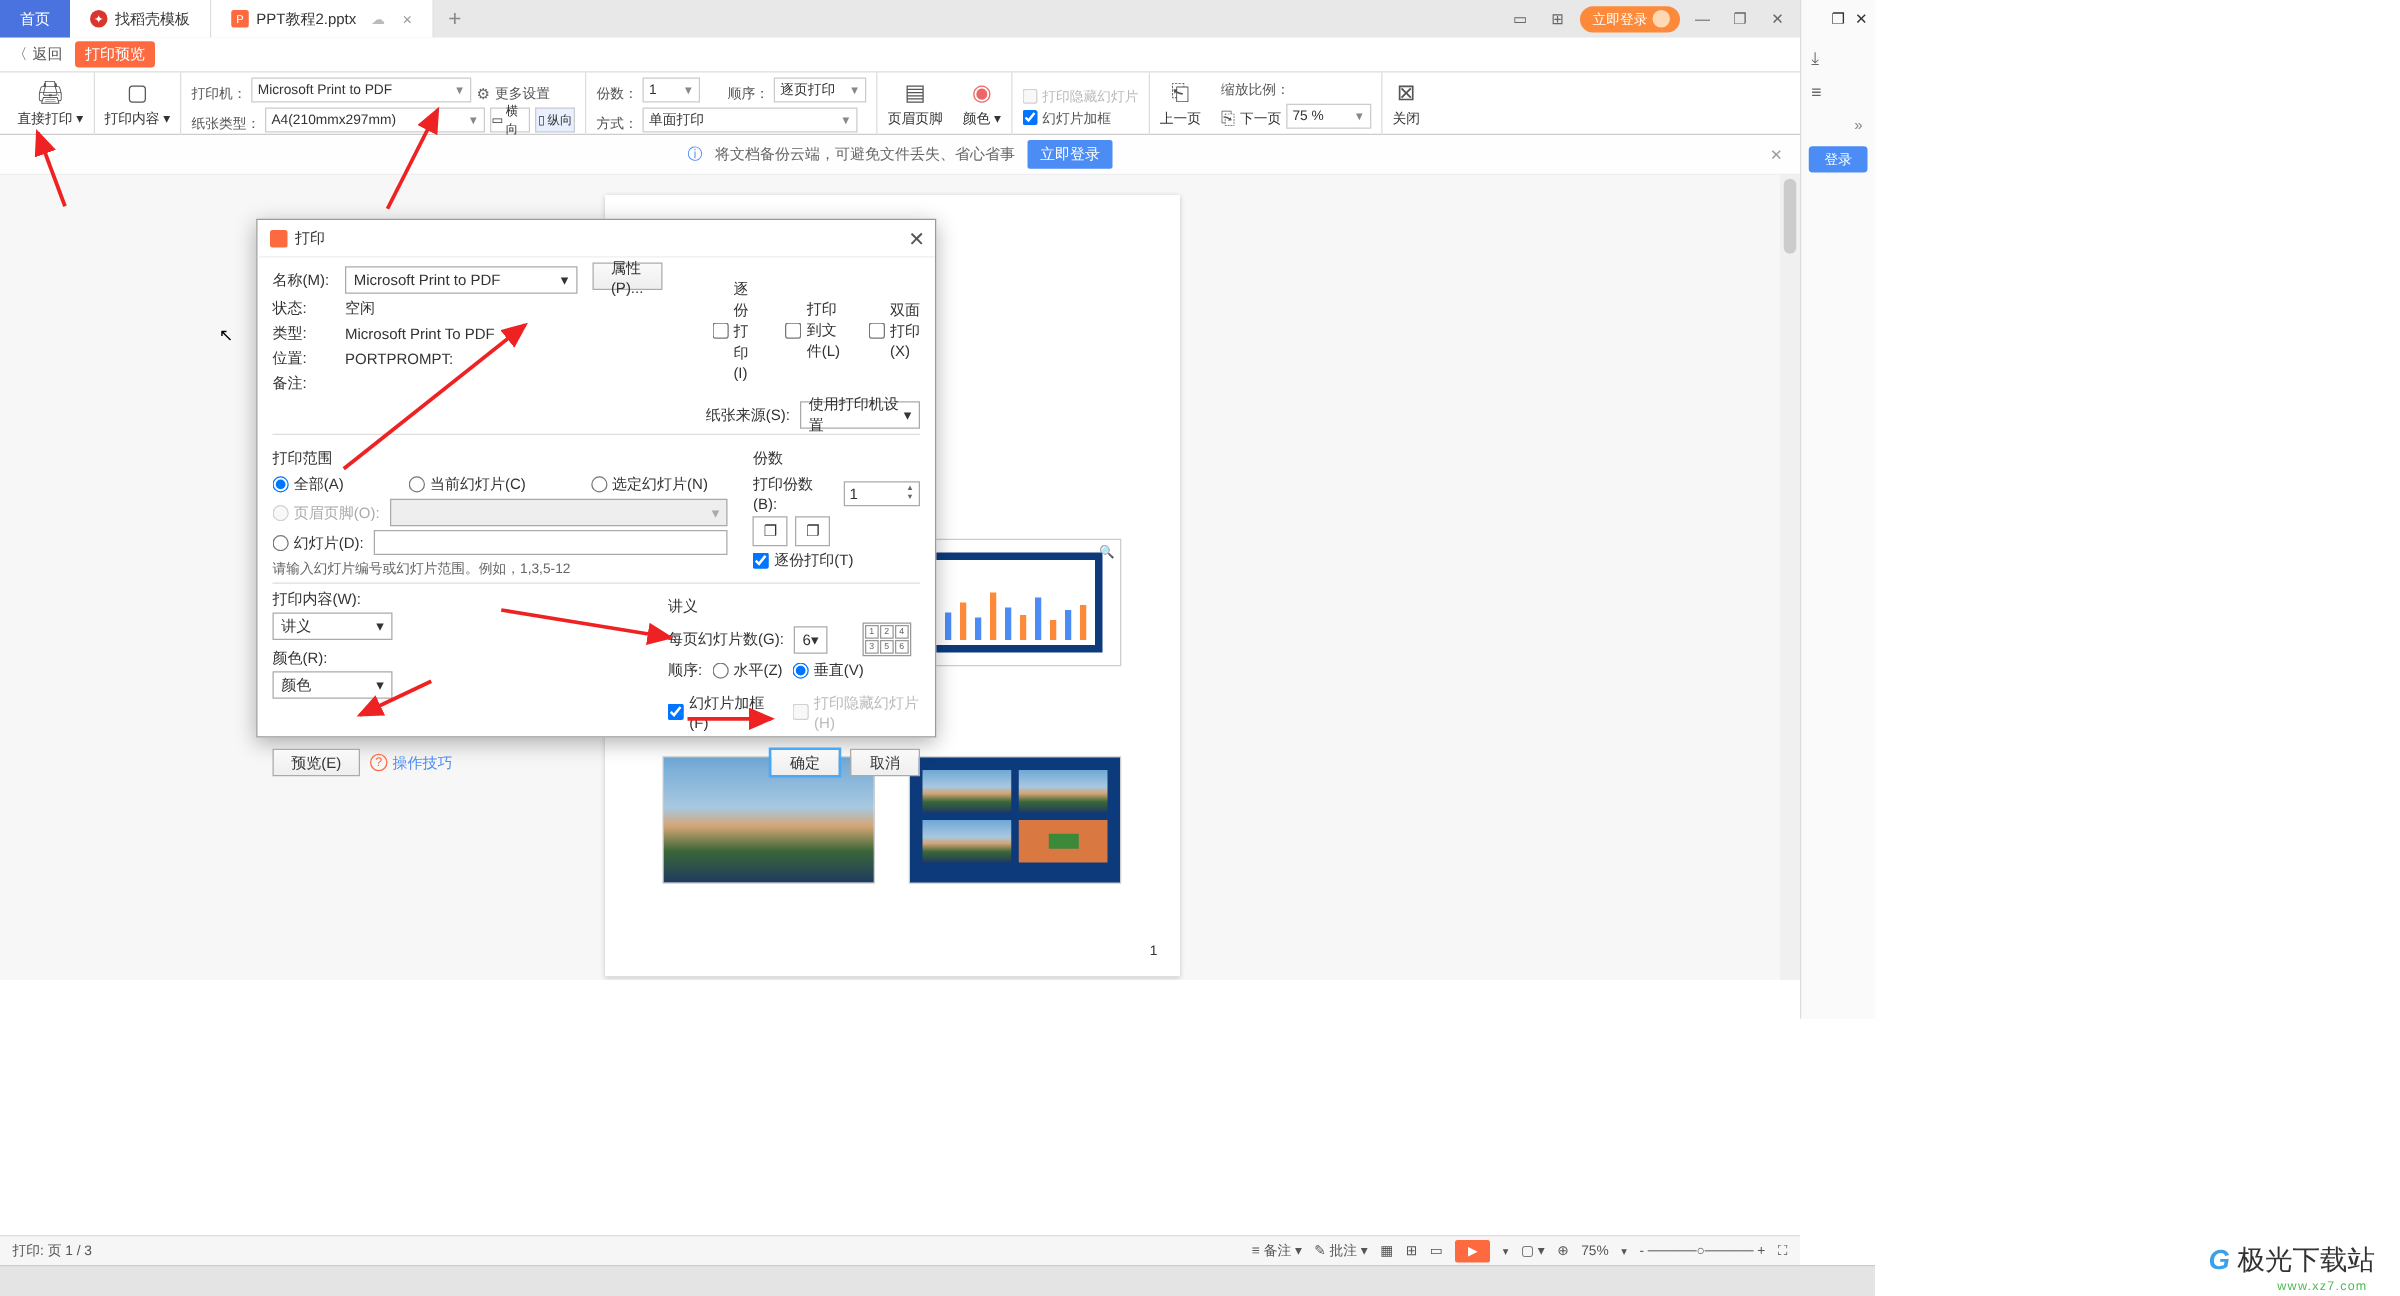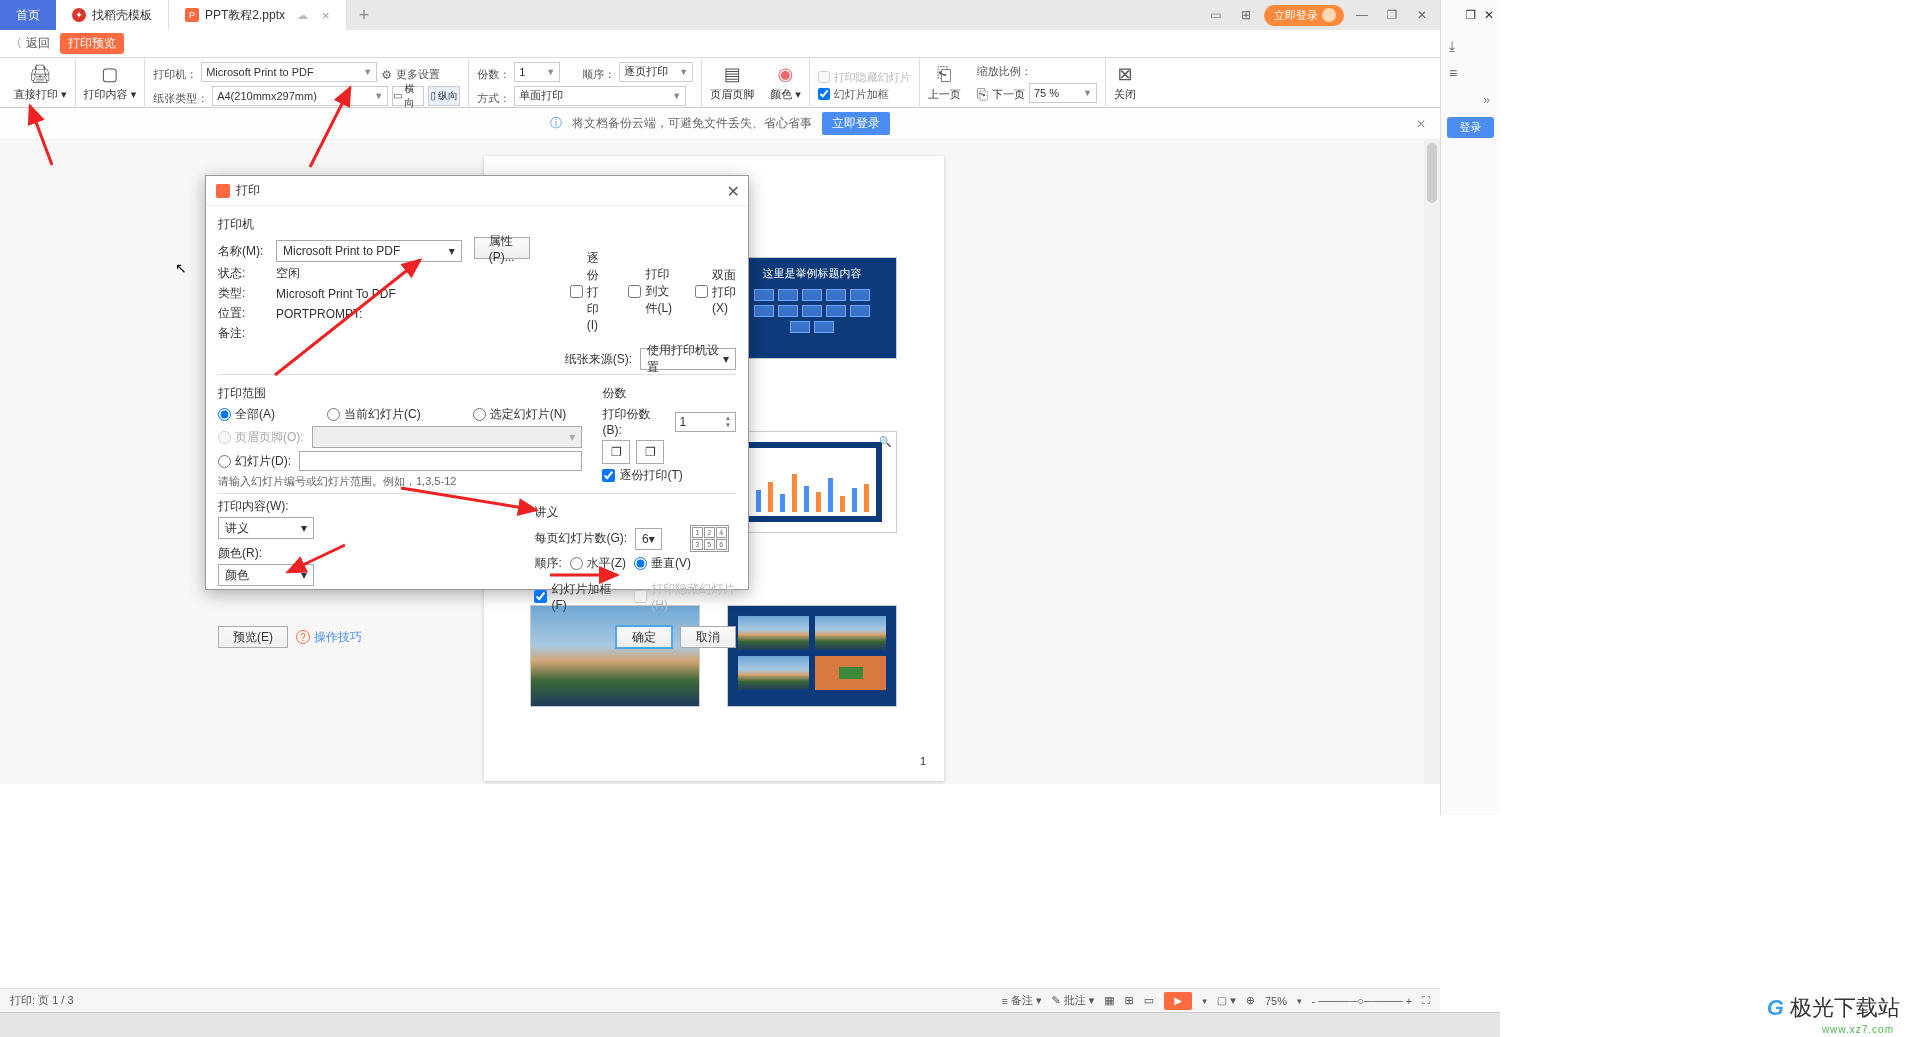--- a/index.html
+++ b/index.html
@@ -268,43 +268,20 @@
 <div class="banner">
   <span class="info-ico">ⓘ</span>
   <span>将文档备份云端，可避免文件丢失、省心省事</span>
   <span class="login-btn">立即登录</span>
   <span class="close-x">✕</span>
 </div>
 
 <div class="canvas-area">
   <div class="page" style="left:484px; top:16px; width:460px; height:625px;">
 
-    <div class="slide-thumb st-dark" style="left:244px; top:102px; width:168px; height:100px;">
-      <div style="color:#fff;text-align:center;padding-top:8px;font-size:11px;">这里是举例标题内容</div>
-      <div style="padding:8px 18px; display:flex; flex-direction:column; gap:4px; align-items:center;">
-        <div class="tiny-row">
-            <div class="tiny"></div>
-            <div class="tiny"></div>
-            <div class="tiny"></div>
-            <div class="tiny"></div>
-            <div class="tiny"></div>
-          </div>
-        <div class="tiny-row">
-            <div class="tiny"></div>
-            <div class="tiny"></div>
-            <div class="tiny"></div>
-            <div class="tiny"></div>
-            <div class="tiny"></div>
-          </div>
-        <div class="tiny-row">
-            <div class="tiny"></div>
-            <div class="tiny"></div>
-          </div>
-      </div>
-    </div>
 
     <div class="slide-thumb st-white" style="left:244px; top:276px; width:168px; height:100px;">
       <span class="mag" style="color:#333;">🔍</span>
       <div style="background:#0d3a7a; width:140px; height:80px; margin:10px auto; padding:6px;">
         <div style="background:#fff; width:100%; height:100%; display:flex; align-items:flex-end; justify-content:space-around; padding:4px;">
           <div style="width:5px;height:22px;background:#4b8cf5;"></div>
             <div style="width:5px;height:30px;background:#fd8a3a;"></div>
           <div style="width:5px;height:18px;background:#4b8cf5;"></div>
             <div style="width:5px;height:38px;background:#fd8a3a;"></div>
           <div style="width:5px;height:26px;background:#4b8cf5;"></div>
@@ -337,21 +314,20 @@
     </div>
 </div>
 
 <div class="dialog">
   <div class="dlg-title">
     <span class="ppt-ico"></span>
     <span>打印</span>
     <span class="dlg-close">✕</span>
   </div>
   <div class="dlg-body">
-    <div class="section-label">打印机</div>
     <div style="display:flex; gap:12px;">
       <div class="dl-col-left">
         <div class="frow">
           <span class="flbl">名称(M):</span>
           <div class="fsel">
               <span>Microsoft Print to PDF</span>
               <span>▾</span>
             </div>
         </div>
         <div class="frow">

